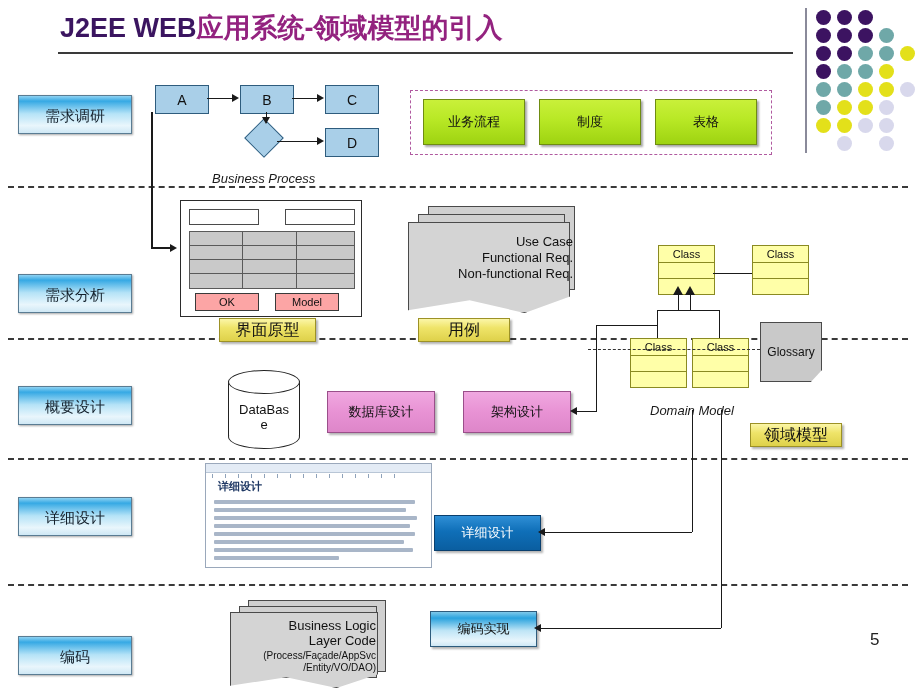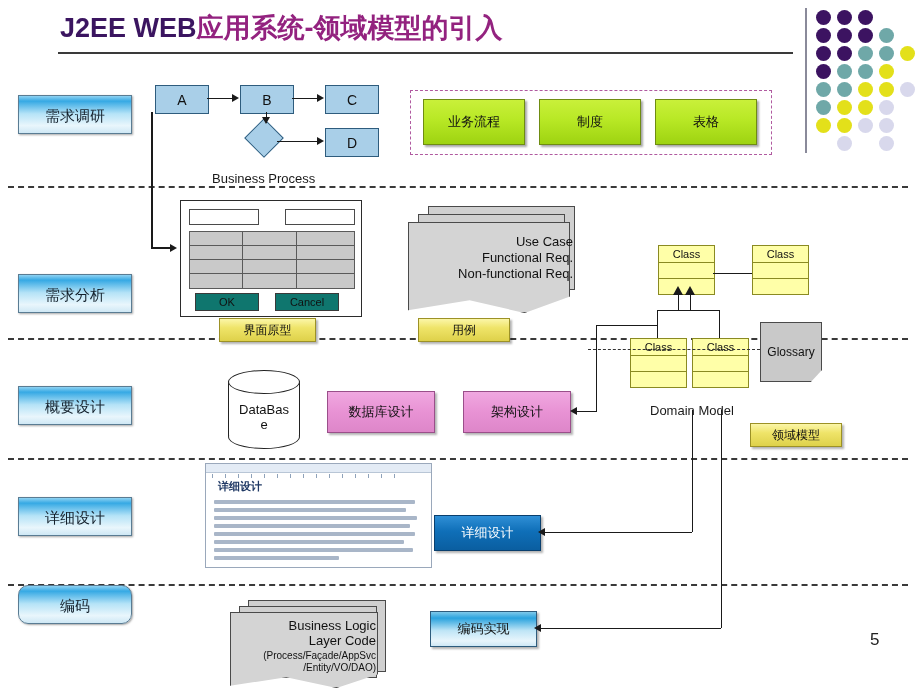--- a/index.html
+++ b/index.html
@@ -53,21 +53,21 @@
   
   .fnode{
     position:absolute;background:#a9cfe8;border:1px solid #2e5c7d;
     display:flex;align-items:center;justify-content:center;
     font-size:14px;color:#111;
   }
   .diamond{
     position:absolute;background:#a9cfe8;border:1px solid #2e5c7d;
     transform:rotate(45deg);
   }
-  .cap{position:absolute;font-size:13px;color:#1a1a1a;white-space:nowrap;}
+  .cap{position:absolute;font-size:13px;color:#1a1a1a;white-space:nowrap;font-style:italic;}
 
   
   .ln{position:absolute;background:#1a1a1a;}
   .lnh{height:1px;}
   .lnv{width:1px;}
   .arrowR{position:absolute;width:0;height:0;
     border-top:4px solid transparent;border-bottom:4px solid transparent;
     border-left:7px solid #1a1a1a;}
   .arrowL{position:absolute;width:0;height:0;
     border-top:4px solid transparent;border-bottom:4px solid transparent;
@@ -95,32 +95,32 @@
 
   
   #ui-mock{
     position:absolute;left:180px;top:200px;width:180px;height:115px;
     background:#ffffff;border:1px solid #2b2b2b;
   }
   .mk-field{position:absolute;top:8px;height:14px;background:#fff;border:1px solid #4a4a4a;}
   .mk-grid{position:absolute;left:8px;top:30px;width:164px;height:56px;border:1px solid #5a5a5a;background:#c9c9c9;}
   .mk-gl{position:absolute;background:#5a5a5a;}
   .mk-btn{
-    position:absolute;top:92px;height:16px;background:#0f766e;border:1px solid #3a3a3a;
+    position:absolute;top:92px;height:16px;background:#fca5a5;border:1px solid #3a3a3a;
     font-size:11px;display:flex;align-items:center;justify-content:center;color:#111;
   }
 
   
   .ytag{
     position:absolute;height:22px;
     background:linear-gradient(to bottom,#fbf6a8 0%,#efe469 40%,#ded14a 100%);
     border:1px solid #9c9126;
     box-shadow:2px 2px 2px rgba(0,0,0,.3);
     display:flex;align-items:center;justify-content:center;
-    font-size:12px;color:#111;font-family:Liberation Mono, monospace;
+    font-size:16px;color:#111;font-family:Liberation Mono, monospace;
   }
 
   
   .stack{position:absolute;}
   .card{
     position:absolute;background:#d0d0d0;border:1px solid #4a4a4a;
   }
   .card.front{
     background:#d4d4d4;
     clip-path:polygon(0 0,100% 0,100% 82%,72% 100%,38% 86%,0 97%);
@@ -254,21 +254,21 @@
     </div>
   <div class="phase" style="left:18px;top:274px;">
     <span class="lbl">需求分析</span>
     </div>
   <div class="phase" style="left:18px;top:386px;">
     <span class="lbl">概要设计</span>
     </div>
   <div class="phase" style="left:18px;top:497px;">
     <span class="lbl">详细设计</span>
     </div>
-  <div class="phase" style="left:18px;top:585px;border-radius:10px;">
+  <div class="phase" style="left:18px;top:636px;">
     <span class="lbl">编码</span>
     </div>
 
   <div class="fnode" style="left:155px;top:85px;width:52px;height:27px;">
     <span>A</span>
     </div>
   <div class="fnode" style="left:240px;top:85px;width:52px;height:27px;">
     <span>B</span>
     </div>
   <div class="fnode" style="left:325px;top:85px;width:52px;height:27px;">
@@ -310,21 +310,21 @@
     <div class="mk-field" style="left:8px;width:68px;"></div>
     <div class="mk-field" style="left:104px;width:68px;"></div>
     <div class="mk-grid">
       <div class="mk-gl" style="left:0;top:13px;width:164px;height:1px;"></div>
       <div class="mk-gl" style="left:0;top:27px;width:164px;height:1px;"></div>
       <div class="mk-gl" style="left:0;top:41px;width:164px;height:1px;"></div>
       <div class="mk-gl" style="left:52px;top:0;width:1px;height:56px;"></div>
       <div class="mk-gl" style="left:106px;top:0;width:1px;height:56px;"></div>
     </div>
     <div class="mk-btn" style="left:14px;width:62px;">OK</div>
-    <div class="mk-btn" style="left:94px;width:62px;">Cancel</div>
+    <div class="mk-btn" style="left:94px;width:62px;">Model</div>
   </div>
   <div class="ytag" style="left:219px;top:318px;width:95px;">界面原型</div>
 
   <div class="stack" style="left:408px;top:206px;width:165px;height:105px;">
     <div class="card" style="left:20px;top:0;width:145px;height:82px;"></div>
     <div class="card" style="left:10px;top:8px;width:145px;height:82px;"></div>
     <div class="card front" style="left:0px;top:16px;width:160px;height:89px;"></div>
     <div class="cardtext" style="left:0;top:28px;">Use Case</div>
     <div class="cardtext" style="left:0;top:44px;">Functional Req.</div>
     <div class="cardtext" style="left:0;top:60px;">Non-functional Req.</div>

